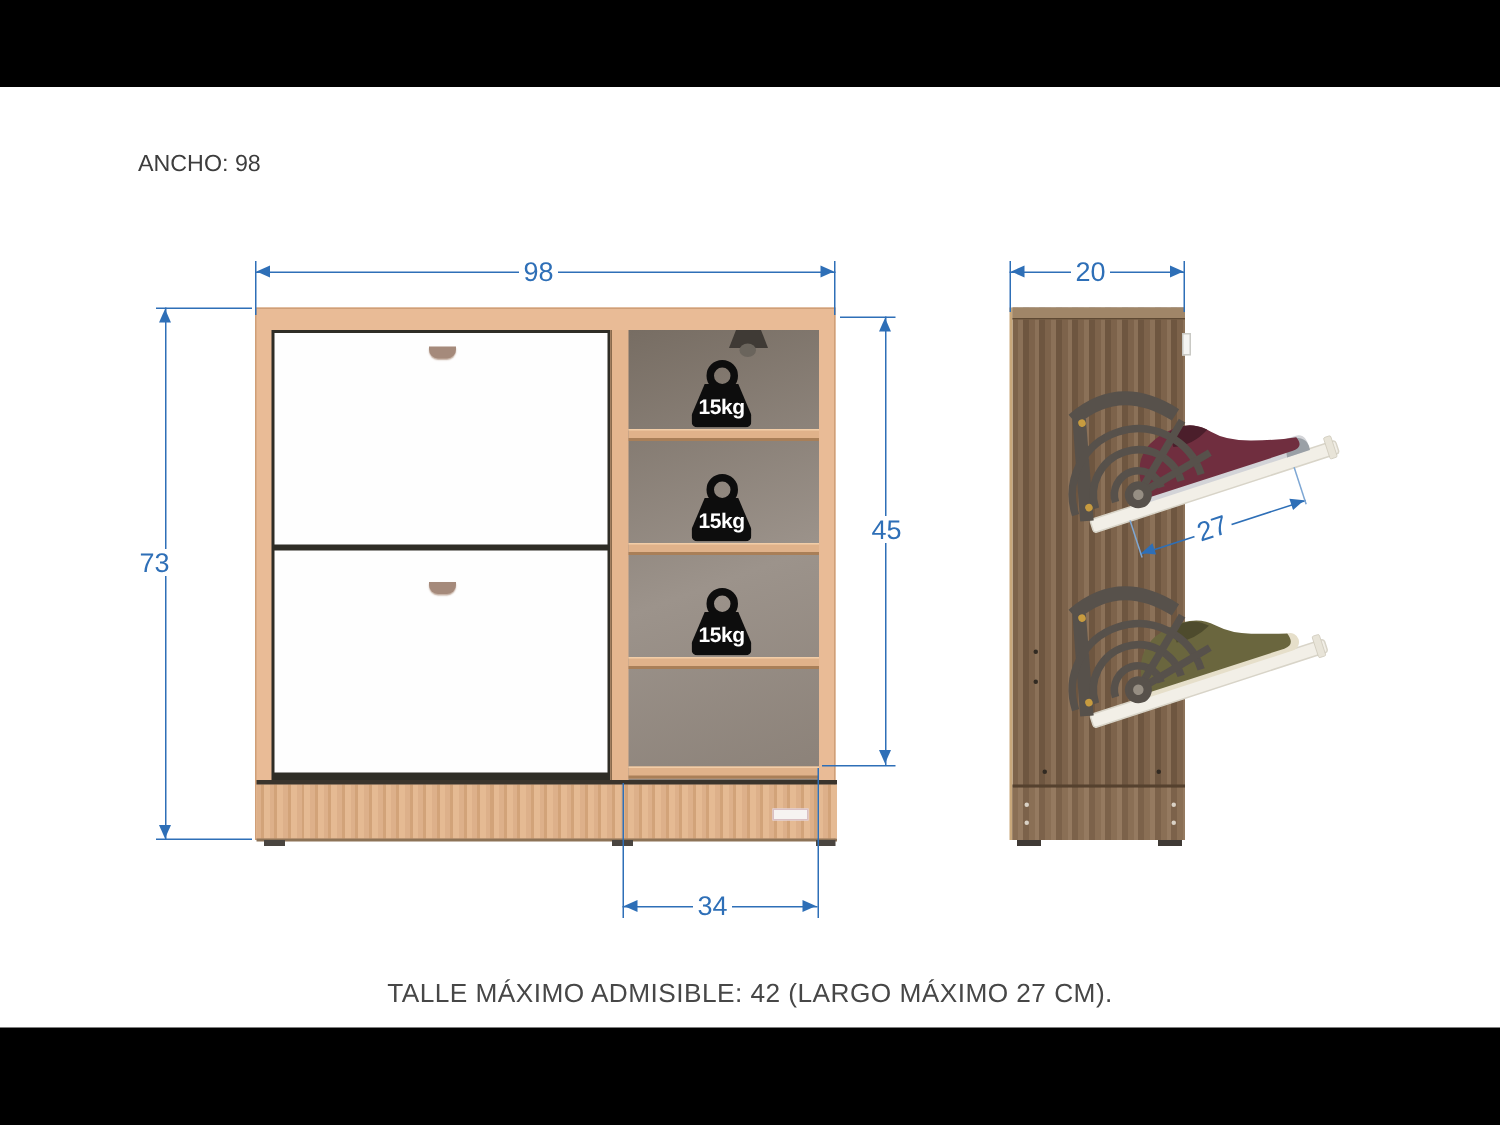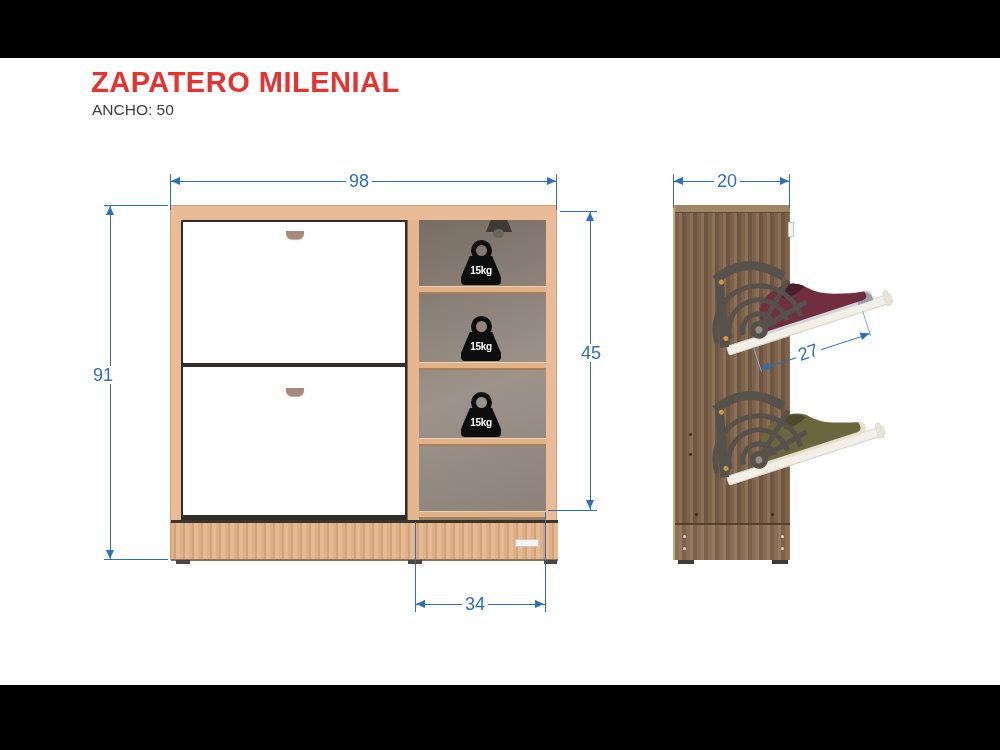--- a/index.html
+++ b/index.html
@@ -49,21 +49,21 @@
     border-top:3px solid #3a342c;border-bottom:2px solid #8d7357;box-sizing:border-box;}
   .sticker{position:absolute;left:344px;top:333px;width:24px;height:8px;background:#f6f3f1;border:1px solid #d9c0c4;box-sizing:border-box;}
   .foot{position:absolute;top:560px;height:4px;background:#4a4540;}
 
   
   .weight{position:absolute;width:40px;text-align:center;}
   .weight .ring{width:11px;height:11px;border:5px solid #0d0d0d;border-radius:50%;margin:0 auto;box-sizing:content-box;}
   .weight .wbody{margin-top:-5px;height:29px;background:#0d0d0d;border-radius:4px;
     clip-path:polygon(22% 0,78% 0,100% 72%,100% 100%,0 100%,0 72%);
     display:flex;align-items:center;justify-content:center;}
-  .weight .wbody span{color:#fff;font-weight:bold;font-size:10px;letter-spacing:-.3px;}
+  .weight .wbody span{color:#fff;font-weight:bold;font-size:14px;letter-spacing:-.3px;}
 
   
   .sidep{position:absolute;left:673px;top:205px;width:117px;height:355px;
     background:repeating-linear-gradient(90deg,#7d634b 0 4px,#8b7158 4px 7px,#6e5640 7px 11px);
     border-left:2px solid #c9a87b;box-sizing:border-box;}
   .sidecap{position:absolute;left:0;top:0;width:100%;height:8px;background:#a08668;border-bottom:1px solid #5e4933;box-sizing:border-box;}
   .sidebase{position:absolute;left:0;top:318px;width:100%;height:37px;border-top:2px solid #55412e;
     background:repeating-linear-gradient(90deg,#8a6f55 0 4px,#957a60 4px 7px,#7c624a 7px 11px);box-sizing:border-box;}
   .dot{position:absolute;width:3px;height:3px;border-radius:50%;background:#d9d1c5;}
   .dot.dark{background:#312a22;}
@@ -78,23 +78,22 @@
 
   .footer-note{position:absolute;left:0;top:652px;width:1000px;text-align:center;font-size:17.5px;color:#474747;letter-spacing:.3px;}
 </style>
 </head>
 <body>
 <div id="stage">
 
   <div class="bar top"></div>
   <div class="bar bottom"></div>
 
-  <div class="title">ZAPATERO MILENIAL</div>
   <div class="specs">
-    <div>ANCHO: 50</div>
+    <div>ANCHO: 98</div>
   </div>
 
 
   <div class="cab">
     <div class="doors">
       <div class="door upper">
         <div class="handle" style="top:9px"></div>
       </div>
       <div class="door lower">
         <div class="handle" style="top:21px"></div>
@@ -141,21 +140,21 @@
   <div class="dline" style="left:556px;top:174px;width:1px;height:36px"></div>
   <div class="ah l" style="left:171px;top:177px"></div>
   <div class="ah r" style="left:547px;top:177px"></div>
   <div class="dlabel" style="left:346px;top:172px">98</div>
 
   <div class="dline" style="left:110px;top:205px;width:1px;height:355px"></div>
   <div class="dline" style="left:104px;top:205px;width:64px;height:1px"></div>
   <div class="dline" style="left:104px;top:559px;width:64px;height:1px"></div>
   <div class="ah u" style="left:106px;top:206px"></div>
   <div class="ah d" style="left:106px;top:550px"></div>
-  <div class="dlabel" style="left:90px;top:366px">91</div>
+  <div class="dlabel" style="left:90px;top:366px">73</div>
 
   <div class="dline" style="left:590px;top:211px;width:1px;height:299px"></div>
   <div class="dline" style="left:560px;top:211px;width:37px;height:1px"></div>
   <div class="dline" style="left:548px;top:510px;width:49px;height:1px"></div>
   <div class="ah u" style="left:586px;top:212px"></div>
   <div class="ah d" style="left:586px;top:500px"></div>
   <div class="dlabel" style="left:578px;top:344px">45</div>
 
   <div class="dline" style="left:415px;top:604px;width:130px;height:1px"></div>
   <div class="dline" style="left:415px;top:522px;width:1px;height:90px"></div>
@@ -237,14 +236,15 @@
 
   <div class="dim27">
     <div class="axis"></div>
     <div class="tick" style="left:0"></div>
     <div class="tick" style="left:115px"></div>
     <div class="ah l" style="left:1px;top:-4px"></div>
     <div class="ah r" style="left:106px;top:-4px"></div>
     <div class="dlabel">27</div>
   </div>
 
+  <div class="footer-note">TALLE MÁXIMO ADMISIBLE: 42 (LARGO MÁXIMO 27 CM).</div>
 
 </div>
 
 </body></html>

